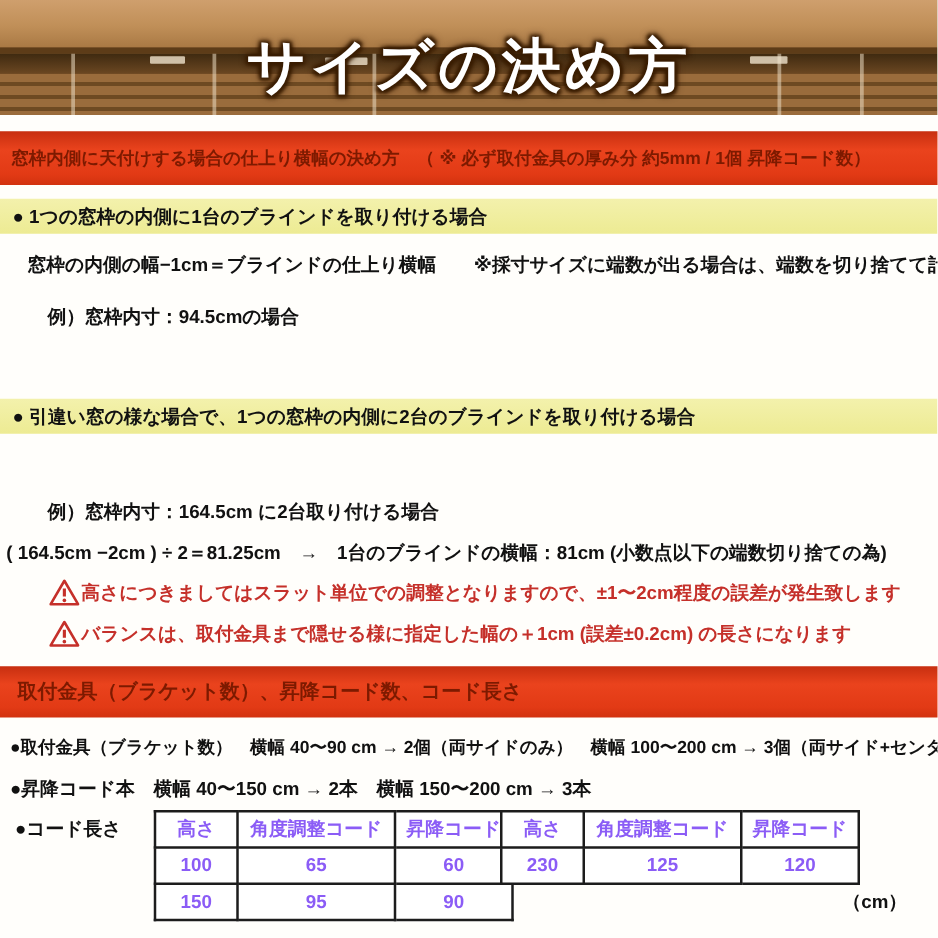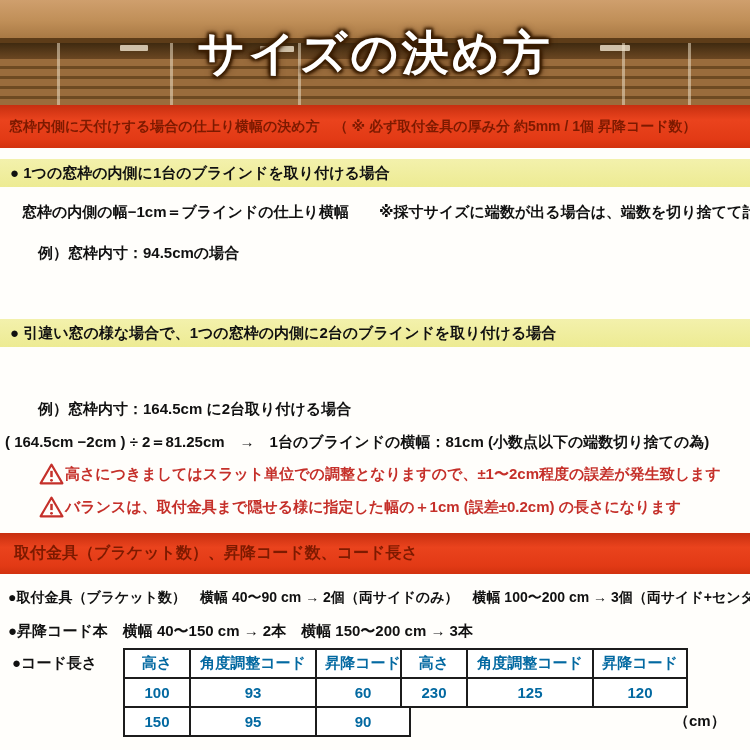--- a/index.html
+++ b/index.html
@@ -5,21 +5,21 @@
   html,body{margin:0;padding:0;}
   body{
     width:750px;height:750px;
     font-family:"Liberation Sans","DejaVu Sans",sans-serif;
     background:#ffffff;
   }
   .page{position:relative;width:750px;height:750px;overflow:hidden;background:#fffefb;}
 
   
   .header{
-    position:absolute;left:0;top:0;width:750px;height:105px;overflow:hidden;
+    position:absolute;left:0;top:0;width:750px;height:92px;overflow:hidden;
     background:linear-gradient(180deg,#8a5e33 0%,#7c5129 100%);
   }
   .valance{
     position:absolute;left:0;top:0;width:750px;height:38px;
     background:linear-gradient(180deg,#cf9f6d 0%,#c08f58 55%,#a97944 100%);
     border-bottom:5px solid #5d3c18;
   }
   .headrail{
     position:absolute;left:0;top:43px;width:750px;height:16px;
     background:linear-gradient(180deg,#3f2a10 0%,#6b4722 100%);
@@ -62,21 +62,21 @@
   }
   .warn-icon{width:27px;height:25px;flex:0 0 auto;}
 
   
   table.cord{
     position:absolute;border-collapse:collapse;table-layout:fixed;
     background:#fff;
   }
   table.cord th,table.cord td{
     border:2px solid #1c1c1c;text-align:center;vertical-align:middle;
-    font-size:15px;font-weight:bold;color:#0369a1;height:27px;padding:0 4px;
+    font-size:15px;font-weight:bold;color:#8b5cf6;height:27px;padding:0 4px;
   }
   .col-h{width:56px;}.col-a{width:116px;}.col-l{width:84px;}
   .unit-label{position:absolute;font-size:15px;font-weight:bold;color:#111;}
 </style>
 </head>
 <body>
 
 <div class="page">
 
   <div class="header">
@@ -137,21 +137,21 @@
 
   <table class="cord" style="left:123px;top:648px;">
     <tbody>
         <tr>
       <th class="col-h">高さ</th>
       <th class="col-a">角度調整コード</th>
       <th class="col-l">昇降コード</th>
     </tr>
     <tr>
       <td>100</td>
-      <td>93</td>
+      <td>65</td>
       <td>60</td>
     </tr>
     <tr>
       <td>150</td>
       <td>95</td>
       <td>90</td>
     </tr>
   </tbody>
     </table>
 

